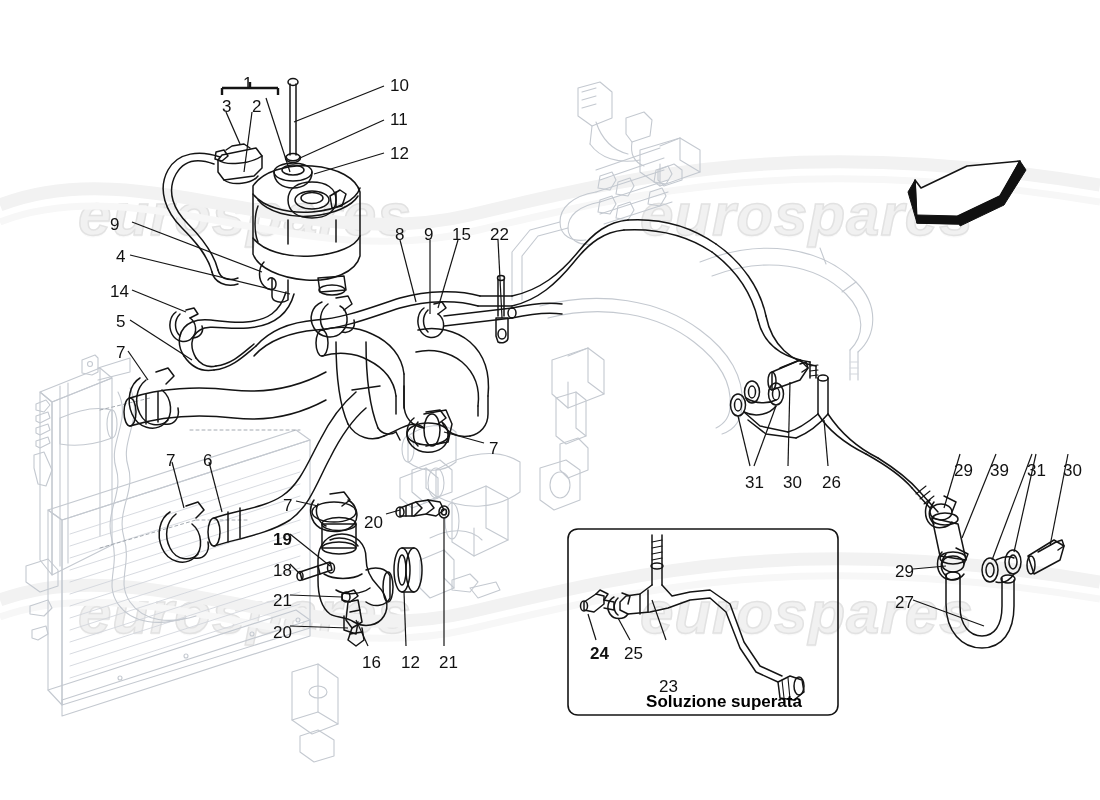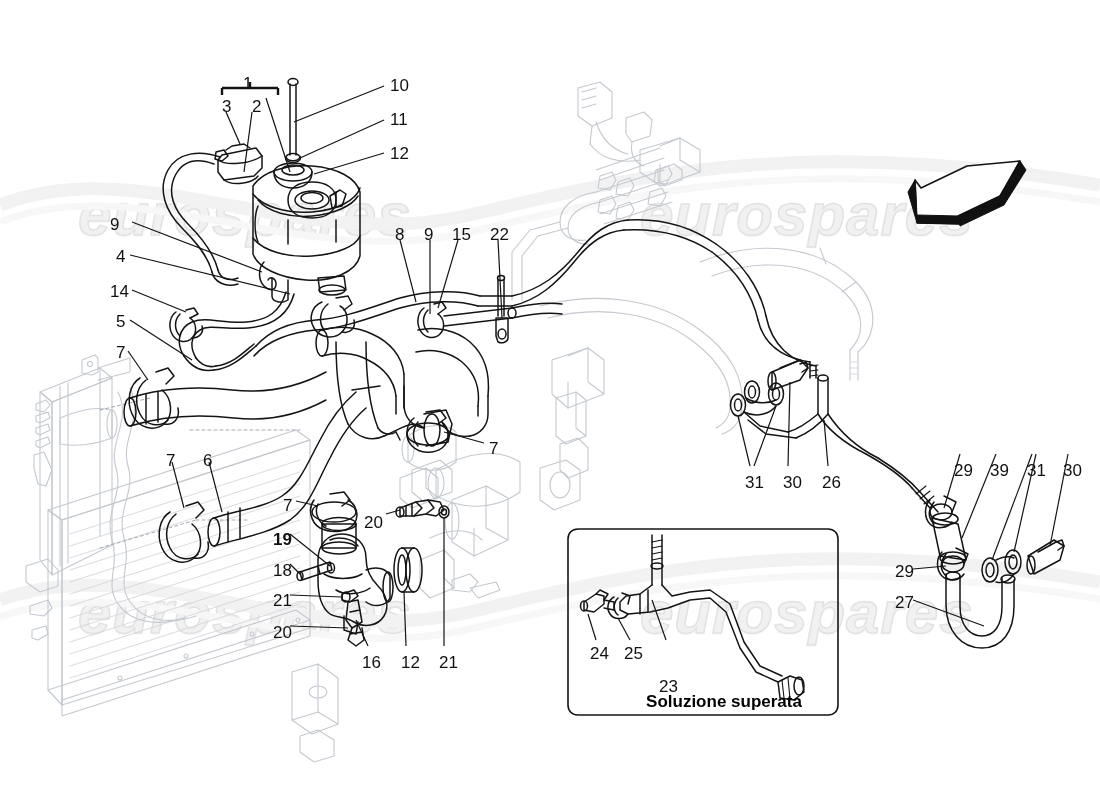--- a/index.html
+++ b/index.html
@@ -724,20 +724,20 @@
     <span class="lbl" style="left:745px;top:474px;">31</span>
     <span class="lbl" style="left:783px;top:474px;">30</span>
     <span class="lbl" style="left:822px;top:474px;">26</span>
     <span class="lbl" style="left:954px;top:462px;">29</span>
     <span class="lbl" style="left:990px;top:462px;">39</span>
     <span class="lbl" style="left:1027px;top:462px;">31</span>
     <span class="lbl" style="left:1063px;top:462px;">30</span>
     <span class="lbl" style="left:895px;top:563px;">29</span>
     <span class="lbl" style="left:895px;top:594px;">27</span>
 
-    <span class="lbl" style="left:590px;top:645px;">24</span>
+    <span class="lbl" style="left:590px;top:645px;font-weight:bold;">24</span>
     <span class="lbl" style="left:624px;top:645px;">25</span>
     <span class="lbl" style="left:659px;top:678px;">23</span>
   </div>
 
   <div class="cap" style="left:568px;top:692px;width:312px;">Soluzione superata</div>
 
 </div>
 
 </body></html>

